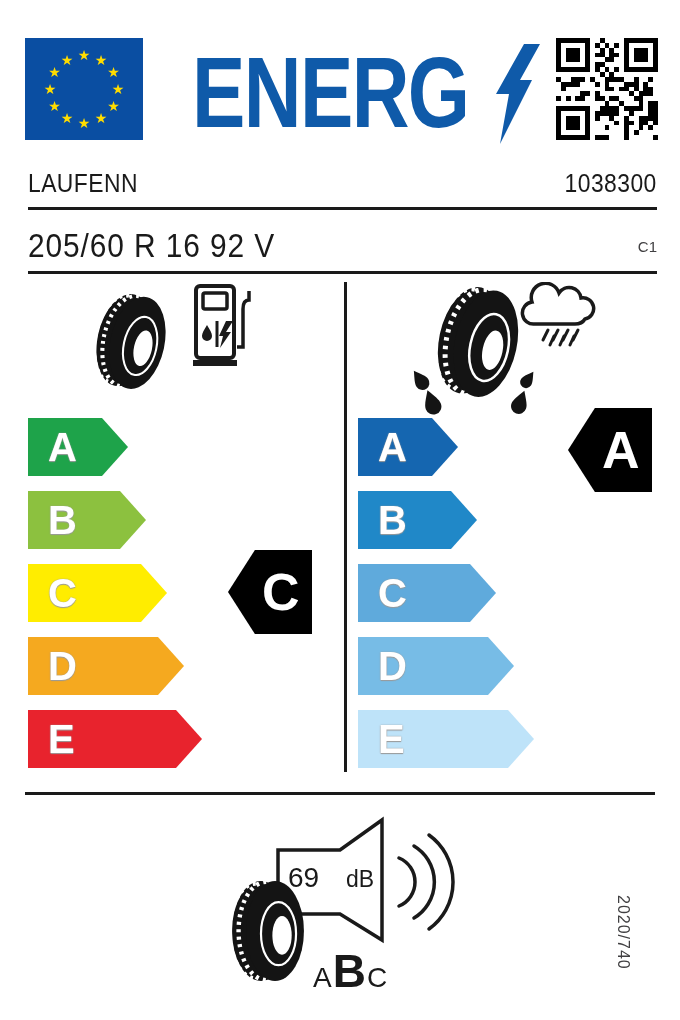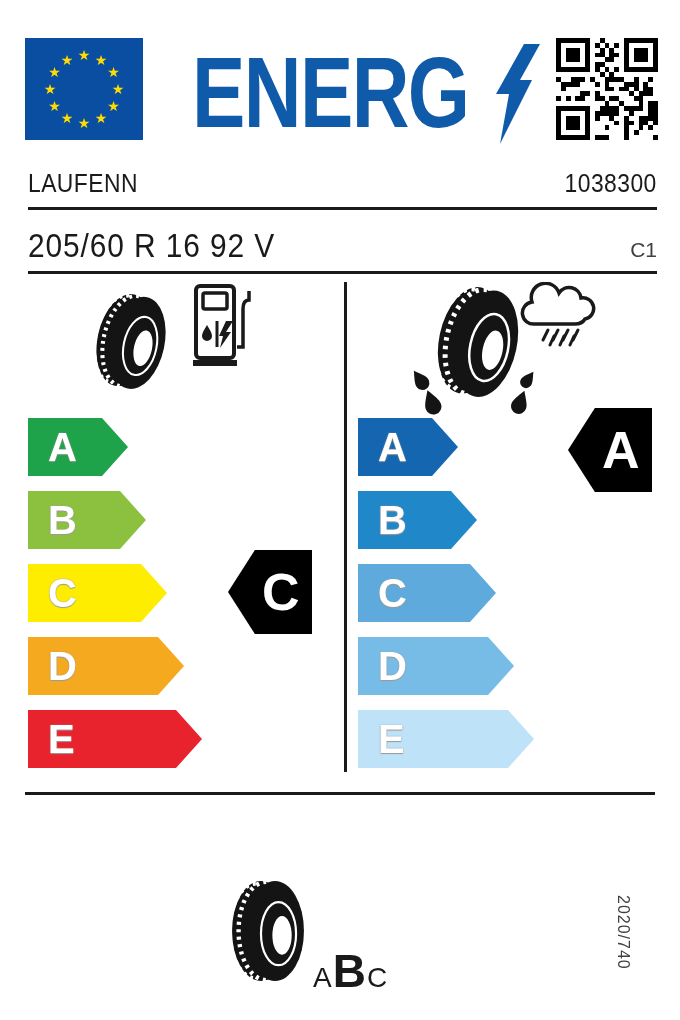--- a/index.html
+++ b/index.html
@@ -11,21 +11,21 @@
   .eu-flag .star { position:absolute; font-size:14px; line-height:14px; transform:translate(-50%,-50%); }
   .energ { position:absolute; left:192px; top:42px; height:100px; font-weight:bold; font-size:100px; line-height:100px; letter-spacing:-2px; transform:scaleX(0.8); transform-origin:left center; white-space:nowrap; }
   .bolt { position:absolute; left:494px; top:44px; }
   .qr { position:absolute; left:556px; top:38px; width:102px; height:102px; }
 
   
   .row-line { position:absolute; left:28px; width:629px; height:2.5px; background:#1a1a1a; }
   .brand-name { position:absolute; left:28px; top:168px; font-size:26px; letter-spacing:0.5px; transform:scaleX(0.88); transform-origin:left top; }
   .article { position:absolute; right:23px; top:168px; font-size:26px; letter-spacing:0.5px; transform:scaleX(0.88); transform-origin:right top; }
   .tire-size { position:absolute; left:28px; top:226px; font-size:34px; letter-spacing:1px; transform:scaleX(0.88); transform-origin:left top; }
-  .veh-class { position:absolute; right:23px; top:238px; font-size:21px; color:#414042; }
+  .veh-class { position:absolute; right:23px; top:238px; font-size:15px; color:#414042; }
 
   
   .divider { position:absolute; left:344px; top:282px; width:2.5px; height:490px; background:#1a1a1a; }
   .icon { position:absolute; }
 
   .arrow { position:absolute; height:58px; clip-path:polygon(0 0, calc(100% - 26px) 0, 100% 50%, calc(100% - 26px) 100%, 0 100%); filter:drop-shadow(0 0 0.7px #8a8a8a); display:flex; align-items:center; }
   .arrow .gl { font-weight:bold; font-size:40px; color:#fff; padding-left:20px; text-shadow:0 0 1.5px #9a9a9a, 0 1px 1px #9a9a9a; }
 
   .indicator { position:absolute; width:84px; height:84px; background:#000; clip-path:polygon(0 50%, 32% 0, 100% 0, 100% 100%, 32% 100%); display:flex; align-items:center; }
   .indicator .gl { color:#fff; font-weight:bold; font-size:52px; padding-left:34px; }
@@ -297,20 +297,32 @@
   <div class="arrow" style="left: 358px; top: 710px; width: 176px; background-color: rgb(190, 227, 249);">
       <span class="gl">E</span>
     </div>
 
   <div class="indicator" style="left:568px; top:408px">
     <span class="gl">A</span>
   </div>
 
   <div class="row-line" style="top:792px; left:25px; width:630px"></div>
 
+  <div class="icon" style="left:268px; top:810px">
+    <svg width="232" height="138" viewBox="0 0 232 138">
+      <polygon points="10,40 72,40 114,10 114,130 72,104 10,104" fill="#fff" stroke="#1a1a1a" stroke-width="3.5"></polygon>
+      <text x="20" y="77" font-size="28" fill="#1a1a1a">69</text>
+      <text x="78" y="77" font-size="23" fill="#1a1a1a">dB</text>
+      <g fill="none" stroke="#1a1a1a" stroke-width="3.5" stroke-linecap="round">
+        <path d="M131,48 A26,26 0 0 1 131,96"></path>
+        <path d="M146,36 A42,42 0 0 1 146,108"></path>
+        <path d="M161,25 A58,58 0 0 1 161,119"></path>
+      </g>
+    </svg>
+  </div>
 
   <div class="icon" style="left:224px; top:874px">
     <svg width="88" height="114" viewBox="0 0 100 130">
       <ellipse cx="42" cy="65" rx="33" ry="57" fill="#141414"></ellipse>
       <ellipse cx="58" cy="65" rx="33" ry="57" fill="#141414"></ellipse>
       <path d="M36,11 A30,54 0 0 0 36,119" fill="none" stroke="#fff" stroke-width="5" stroke-dasharray="3.5 5"></path>
       <path d="M48,9 A31,55 0 0 0 48,121" fill="none" stroke="#fff" stroke-width="5" stroke-dasharray="3.5 5"></path>
       <ellipse cx="62" cy="68" rx="20" ry="36" fill="none" stroke="#fff" stroke-width="2.5"></ellipse>
       <ellipse cx="66" cy="70" rx="11" ry="22" fill="#fff"></ellipse>
     </svg>

